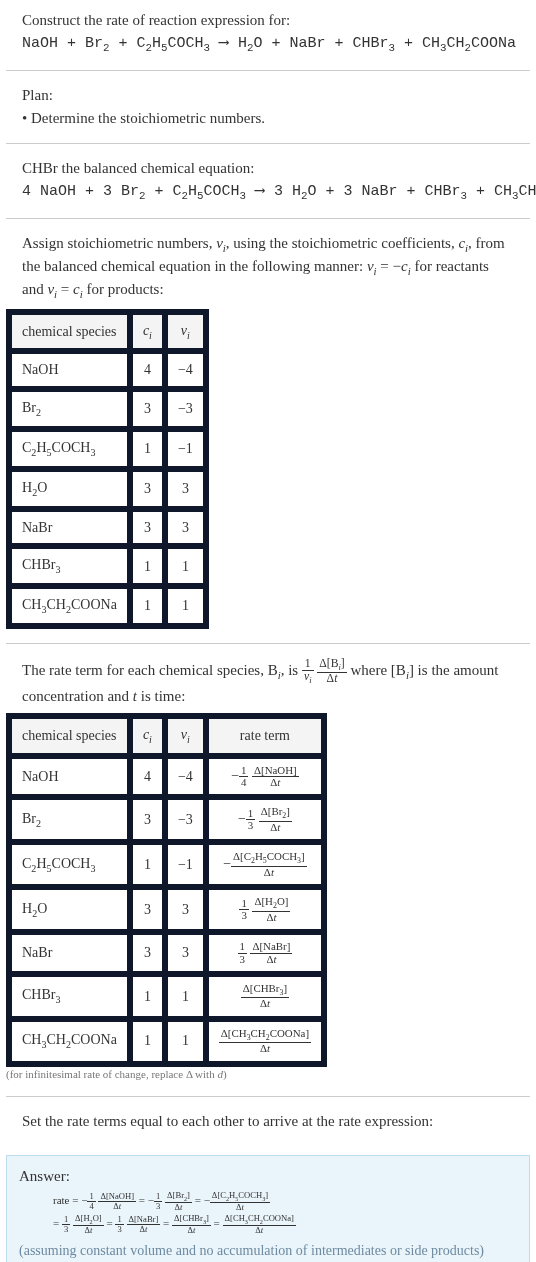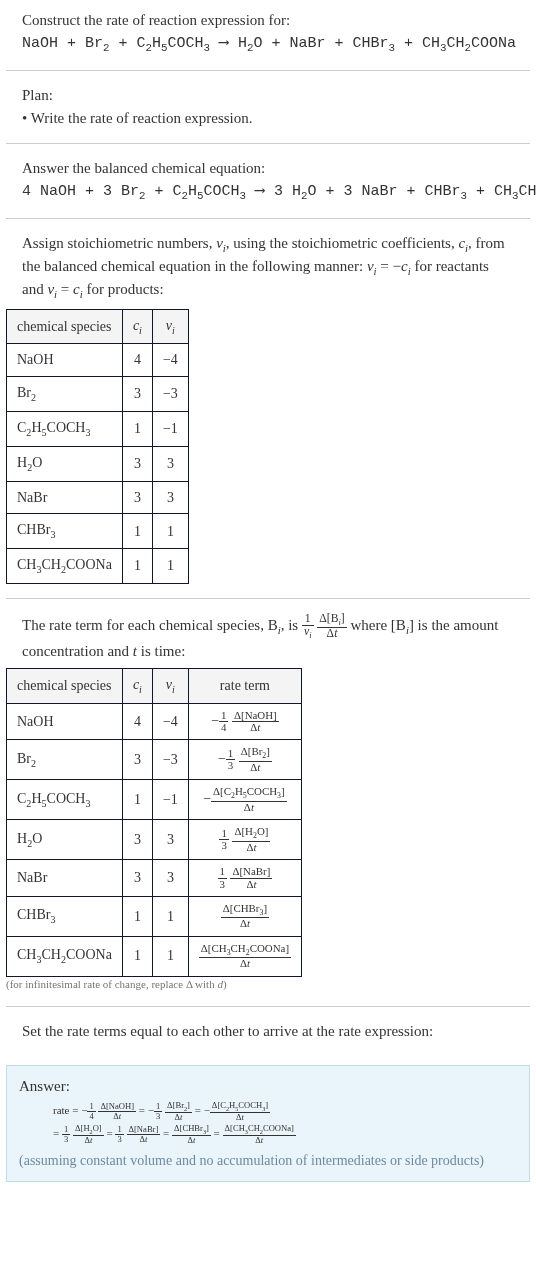--- a/index.html
+++ b/index.html
@@ -18,21 +18,21 @@
   margin: 14px 0;
 }
 .sub { font-size: 0.72em; vertical-align: sub; }
 .arrow { letter-spacing: 1px; }
 table.dt {
   border-collapse: collapse;
   margin-top: 6px;
   font-size: 14px;
 }
 table.dt th, table.dt td {
-  border: 1px solid #0f172a;
+  border: 6px solid #0f172a;
   padding: 6px 10px;
   text-align: center;
   white-space: nowrap;
 }
 table.dt th {
   background: #f4f4f4;
   font-weight: normal;
 }
 table.dt td:first-child, table.dt th:first-child { text-align: left; }
 .frac {
@@ -69,26 +69,26 @@
 </head>
 <body>
 
 <div class="para">Construct the rate of reaction expression for:</div>
 <div class="para inline">NaOH + Br<span class="sub">2</span> + C<span class="sub">2</span>H<span class="sub">5</span>COCH<span class="sub">3</span> <span class="arrow">⟶</span> H<span class="sub">2</span>O + NaBr + CHBr<span class="sub">3</span> + CH<span class="sub">3</span>CH<span class="sub">2</span>COONa</div>
 
 <hr class="sep">
 
 <div class="para">Plan:</div>
 <div>
-  <div class="para">• <span>Write the rate of reaction expression.</span></div>
+  <div class="para">• <span>Determine the stoichiometric numbers.</span></div>
 </div>
 
 <hr class="sep">
 
-<div class="para">Answer the balanced chemical equation:</div>
+<div class="para">CHBr the balanced chemical equation:</div>
 <div class="para inline">4 NaOH + 3 Br<span class="sub">2</span> + C<span class="sub">2</span>H<span class="sub">5</span>COCH<span class="sub">3</span> <span class="arrow">⟶</span> 3 H<span class="sub">2</span>O + 3 NaBr + CHBr<span class="sub">3</span> + CH<span class="sub">3</span>CH<span class="sub">2</span>COONa</div>
 
 <hr class="sep">
 
 <div class="para">Assign stoichiometric numbers, <i>ν<span class="sub">i</span></i>, using the stoichiometric coefficients, <i>c<span class="sub">i</span></i>, from the balanced chemical equation in the following manner: <i>ν<span class="sub">i</span></i> = −<i>c<span class="sub">i</span></i> for reactants and <i>ν<span class="sub">i</span></i> = <i>c<span class="sub">i</span></i> for products:</div>
 
 <table class="dt">
   <thead>
     <tr>
       <th>chemical species</th>

